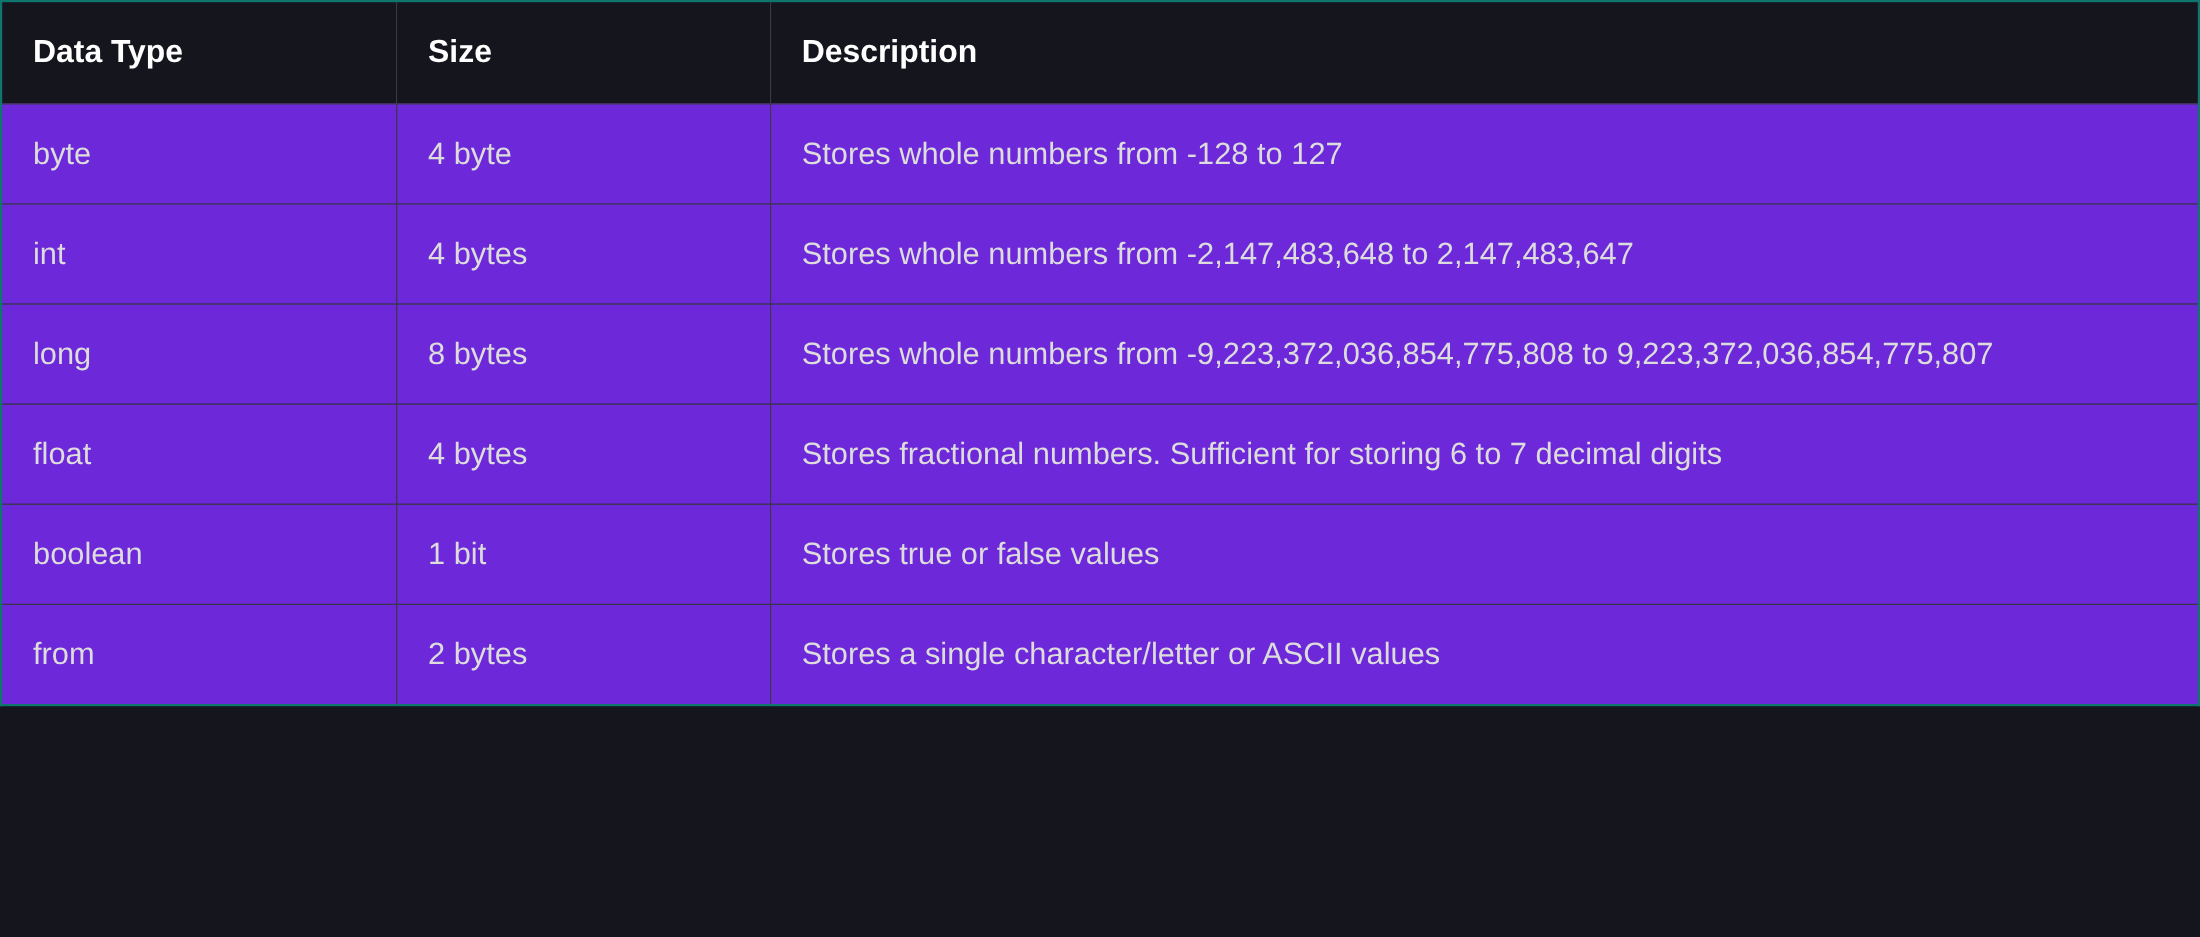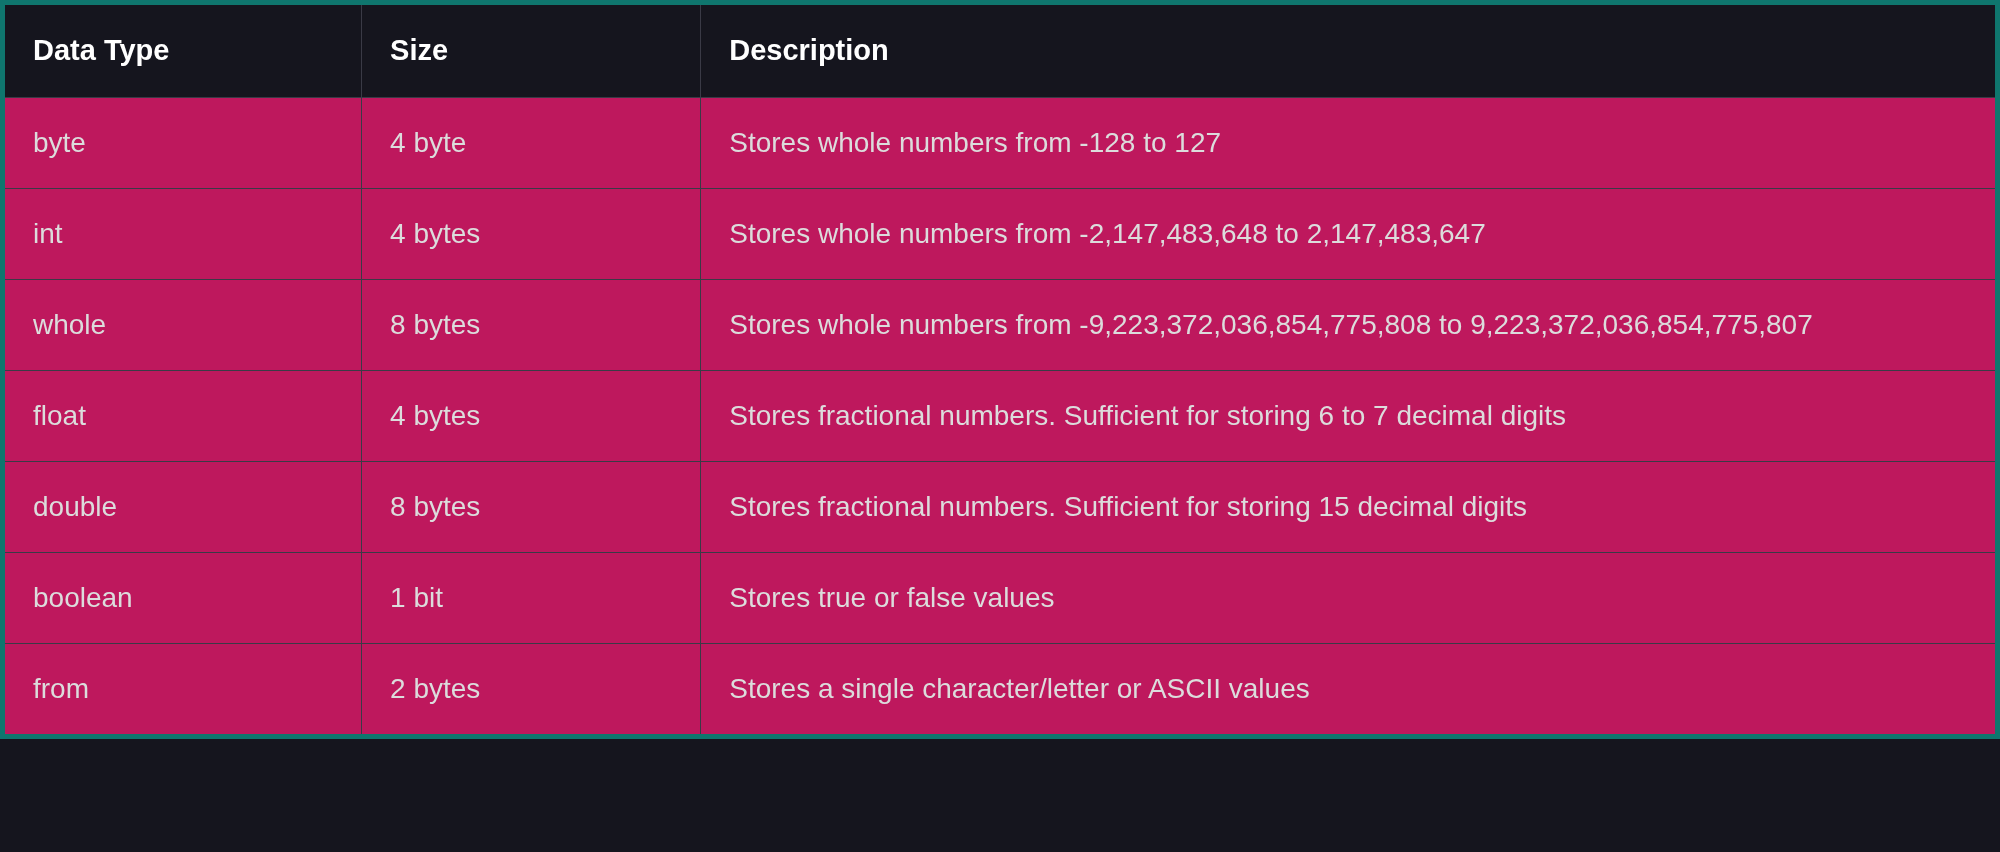--- a/index.html
+++ b/index.html
@@ -10,38 +10,38 @@
     body {
       background-color: #15151e;
       font-family: Verdana, Geneva, sans-serif;
       padding: 0;
       width: 2000px;
       height: 852px;
     }
     table {
       width: 100%;
       border-collapse: collapse;
-      border: 5px solid #0f766e;
+      border: 2px solid #0f766e;
     }
     th, td {
       text-align: left;
       padding: 24px 28px;
       border: 1px solid #3a3a46;
       color: #dcdcdc;
       font-size: 28px;
       line-height: 1.5;
     }
     th {
       font-weight: bold;
       color: #ffffff;
       background-color: #15151e;
       font-size: 29px;
     }
     tbody tr {
-      background-color: #be185d;
+      background-color: #6d28d9;
     }
     tbody td {
       color: #dcdcdc;
     }
     th:nth-child(1), td:nth-child(1) {
       width: 18%;
     }
     th:nth-child(2), td:nth-child(2) {
       width: 17%;
     }
@@ -65,33 +65,28 @@
       <td>byte</td>
       <td>4 byte</td>
       <td>Stores whole numbers from -128 to 127</td>
     </tr>
     <tr>
       <td>int</td>
       <td>4 bytes</td>
       <td>Stores whole numbers from -2,147,483,648 to 2,147,483,647</td>
     </tr>
     <tr>
-      <td>whole</td>
+      <td>long</td>
       <td>8 bytes</td>
       <td>Stores whole numbers from -9,223,372,036,854,775,808 to 9,223,372,036,854,775,807</td>
     </tr>
     <tr>
       <td>float</td>
       <td>4 bytes</td>
       <td>Stores fractional numbers. Sufficient for storing 6 to 7 decimal digits</td>
-    </tr>
-    <tr>
-      <td>double</td>
-      <td>8 bytes</td>
-      <td>Stores fractional numbers. Sufficient for storing 15 decimal digits</td>
     </tr>
     <tr>
       <td>boolean</td>
       <td>1 bit</td>
       <td>Stores true or false values</td>
     </tr>
     <tr>
       <td>from</td>
       <td>2 bytes</td>
       <td>Stores a single character/letter or ASCII values</td>

